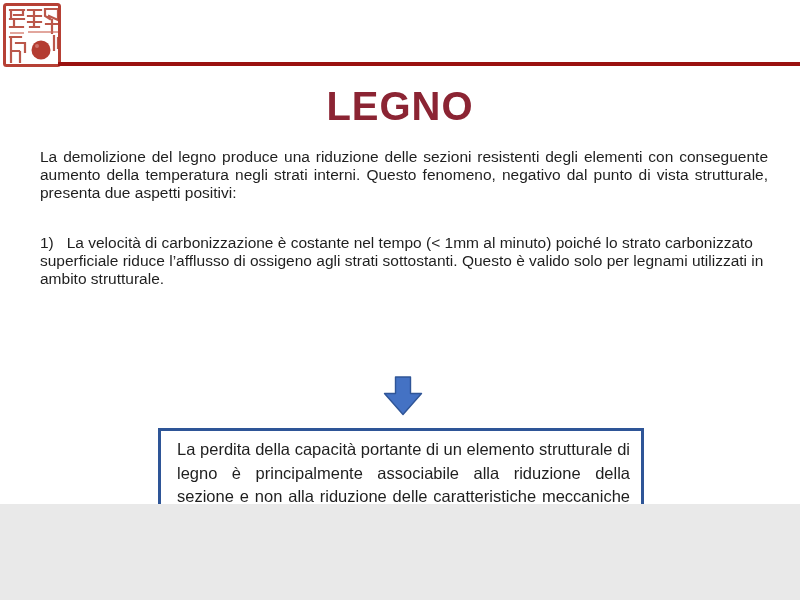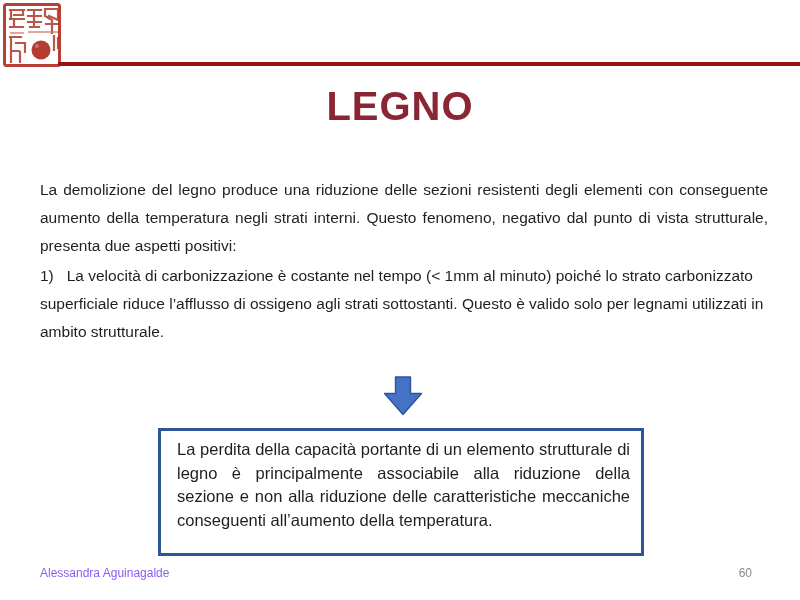--- a/index.html
+++ b/index.html
@@ -1,27 +1,27 @@
 <!DOCTYPE html>
 <html><head>
 <meta charset="utf-8">
 <style>
   html,body{margin:0;padding:0;background:#e9e9e9;}
   .slide{
-    position:relative;width:800px;height:600px;background:#ffffff;
+    position:relative;width:800px;height:504px;background:#ffffff;
     font-family:"Liberation Sans",sans-serif;color:#1f1f1f;overflow:hidden;
     box-shadow:0 0 4px rgba(0,0,0,.25);
   }
   .seal{position:absolute;left:2px;top:2px;width:60px;height:66px;}
   .top-rule{position:absolute;left:58px;top:62px;width:742px;height:4px;background:#9A1110;}
   .title{
     position:absolute;top:84px;left:0;right:0;text-align:center;
     font-size:40px;font-weight:bold;color:#8B2433;letter-spacing:1px;
   }
-  .bodytext{font-size:15.5px;line-height:28px;margin-top:28px;}
+  .bodytext{font-size:15.5px;line-height:18px;}
   .para-intro{position:absolute;left:40px;width:728px;top:148px;text-align:justify;}
   .para-item1{position:absolute;left:40px;width:730px;top:234px;text-align:left;}
   .para-item2{position:absolute;left:40px;width:732px;top:307px;text-align:left;}
   .down-arrow{position:absolute;left:383px;top:376px;width:40px;height:40px;}
   .callout{
     position:absolute;left:158px;top:428px;width:486px;height:128px;
     border:3px solid #2E5597;box-sizing:border-box;background:#ffffff;
     padding:7px 11px 0 16px;text-align:justify;
     font-size:16.5px;line-height:23.5px;
   }

